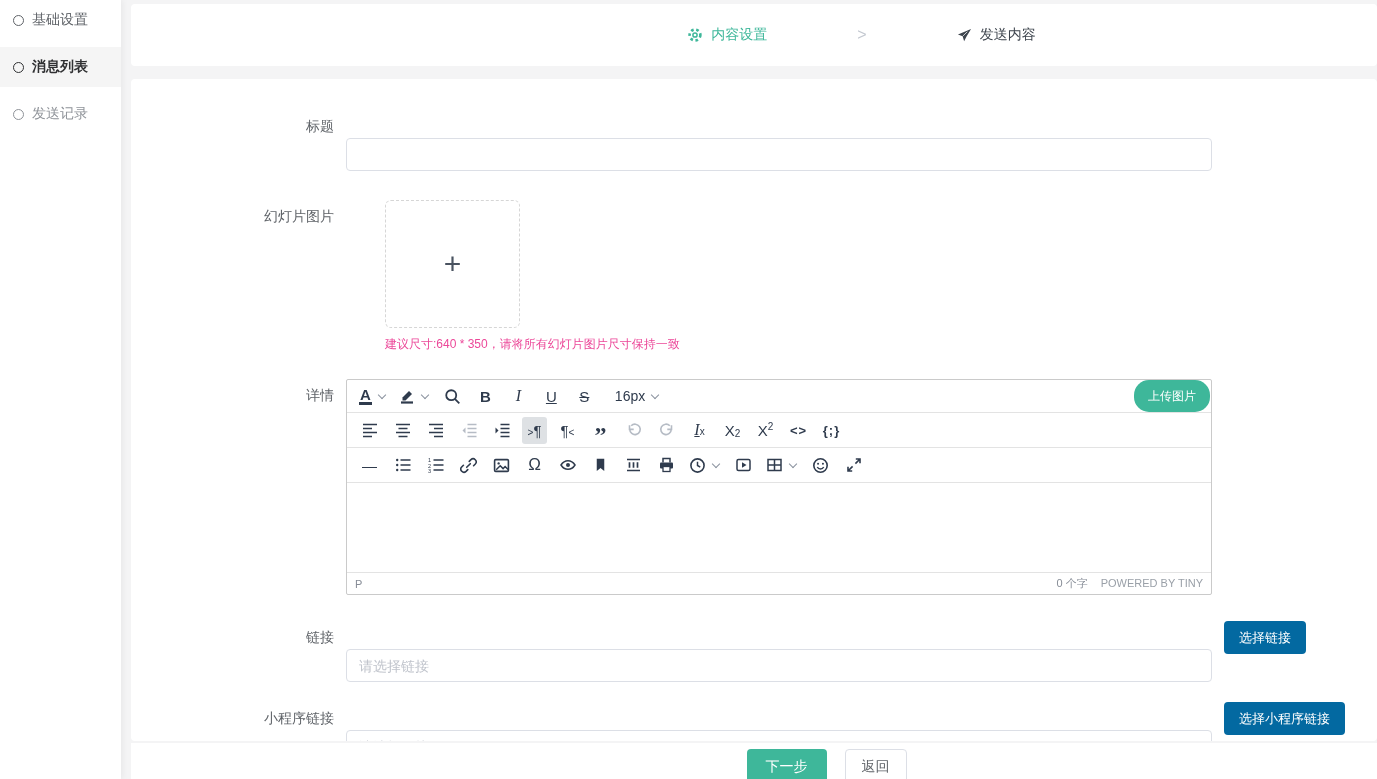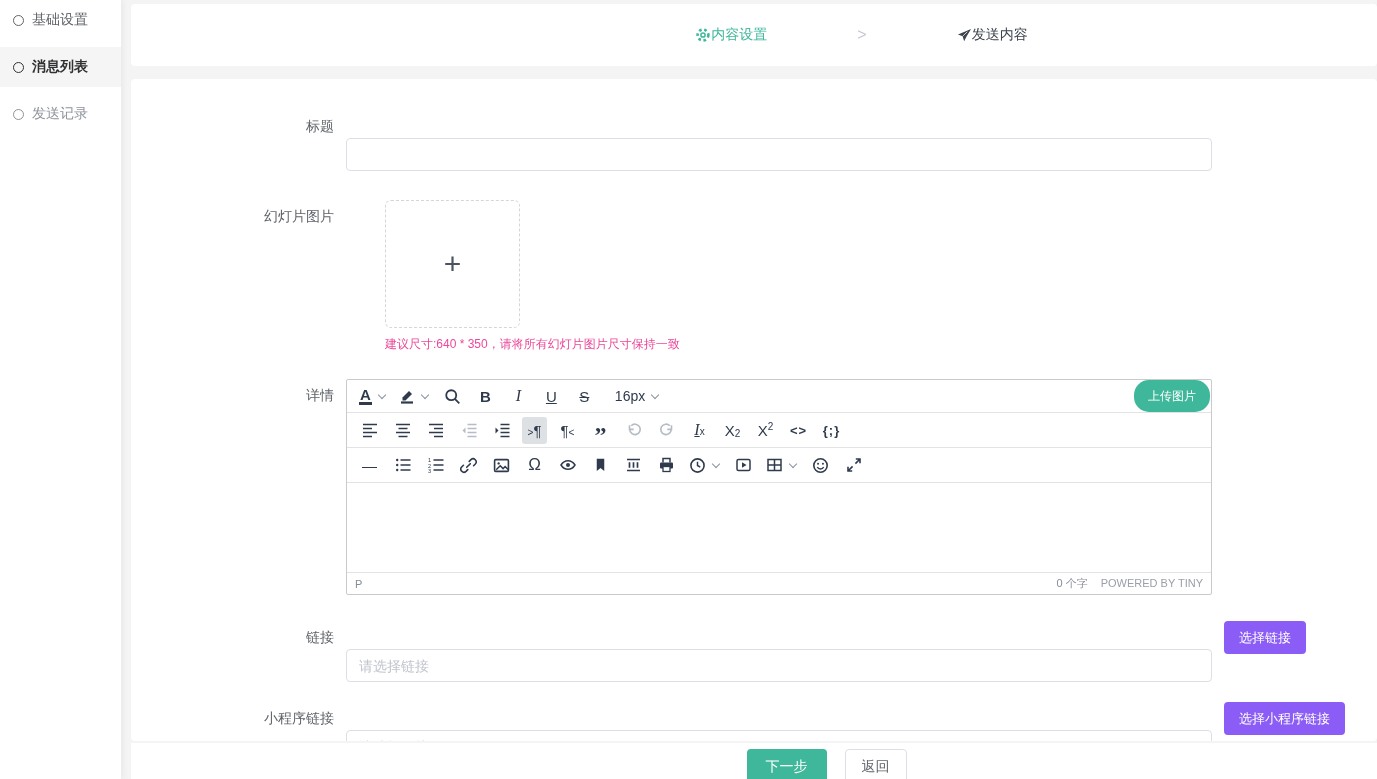--- a/index.html
+++ b/index.html
@@ -14,21 +14,21 @@
   .side-item .dot { width:11px; height:11px; border:1.5px solid currentColor; border-radius:50%;
     margin-right:8px; flex:none; }
   .side-item.active { background:#f5f5f5; color:#303133; font-weight:bold; }
   .side-item.dim { color:#8f9399; }
 
   
   .content { flex:1; display:flex; flex-direction:column; padding:4px 0 0 10px; min-width:0; }
 
   .steps-card { background:#fff; border-radius:4px; height:62px; flex:none;
     display:flex; align-items:center; justify-content:center; padding-left:215px; }
-  .step { display:flex; align-items:center; font-size:14px; cursor:pointer; }
+  .step { display:flex; align-items:center; gap:8px; font-size:14px; cursor:pointer; }
   .step.current { color:#3eb79a; }
   .step.upcoming { color:#3d444d; }
   .step-sep { margin:0 90px; color:#c3c8d0; font-size:16px; }
 
   .main-card { background:#fff; border-radius:4px; height:662px; margin-top:13px; flex:none;
     padding-top:31px; overflow:hidden; }
   .form-row { display:flex; align-items:flex-start; }
   .form-label { width:215px; flex:none; text-align:right; padding-right:12px;
     font-size:14px; color:#5f6368; line-height:33px; }
   .ipt { width:866px; height:33px; border:1px solid #dcdfe6; border-radius:4px;
@@ -69,21 +69,21 @@
     border-radius:3px; cursor:pointer; }
   .upload-img-btn { position:absolute; right:1px; top:0; height:32px; padding:0 14px;
     background:#3eb79a; color:#fff; font-size:12px; border:none; border-radius:15px;
     cursor:pointer; font-family:"Liberation Sans", sans-serif; }
   .edit-area { height:89px; cursor:text; }
   .statusbar { height:22px; border-top:1px solid #e3e3e3; display:flex; align-items:center;
     justify-content:space-between; padding:0 8px; font-size:11px; color:#868c96; }
   .statusbar .right span { margin-left:10px; }
   .statusbar .powered { color:#9aa0a8; }
 
-  .side-btn { height:33px; margin-left:12px; padding:0 15px; background:#8b5cf6; color:#fff;
+  .side-btn { height:33px; margin-left:12px; padding:0 15px; background:#0369a1; color:#fff;
     font-size:13px; border:none; border-radius:4px; cursor:pointer; flex:none;
     font-family:"Liberation Sans", sans-serif; white-space:nowrap; }
 
   
   .footer { background:#fff; flex:1; margin-top:2px; display:flex; justify-content:center;
     padding-left:145px; padding-top:6px; gap:18px; }
   .btn-next { width:80px; height:36px; background:#3eb79a; color:#fff; font-size:14px;
     border:none; border-radius:4px; cursor:pointer; font-family:"Liberation Sans", sans-serif; }
   .btn-back { width:62px; height:36px; background:#fff; color:#5f6368; font-size:14px;
     border:1px solid #dcdfe6; border-radius:4px; cursor:pointer; font-family:"Liberation Sans", sans-serif; }

